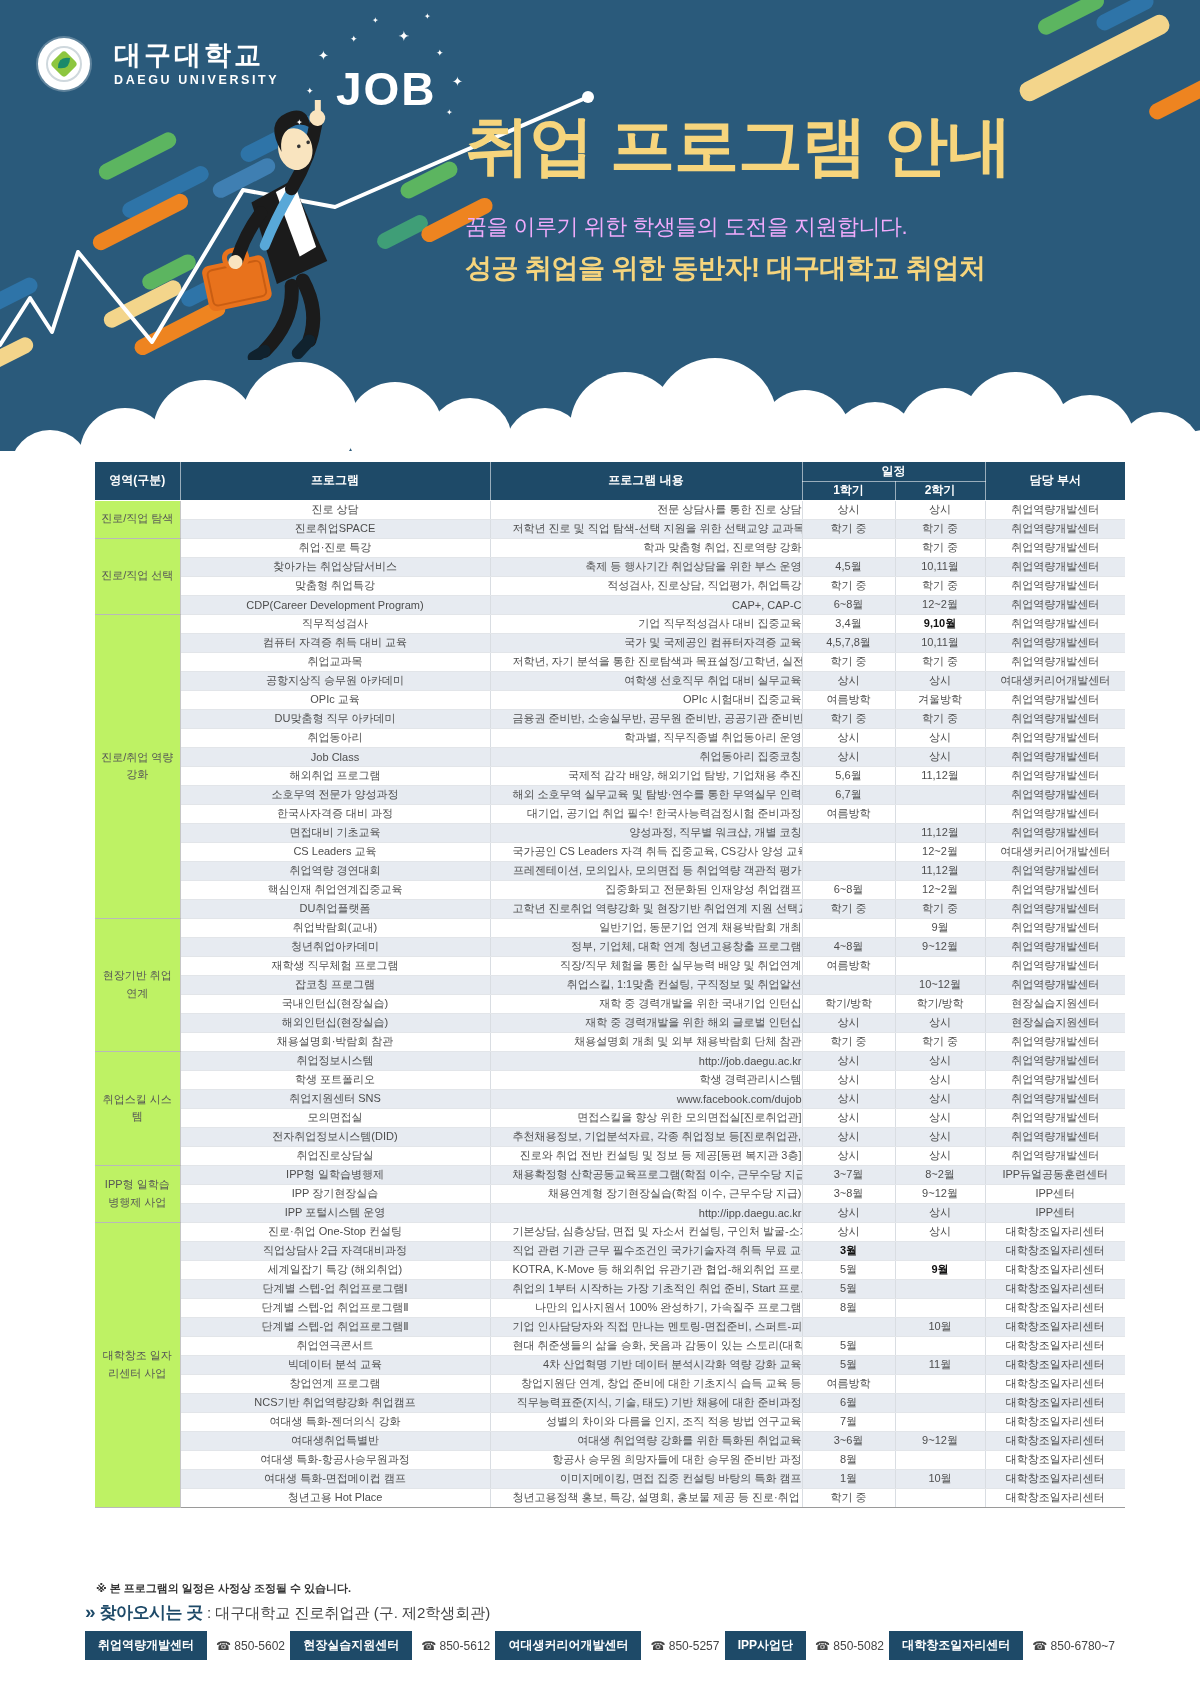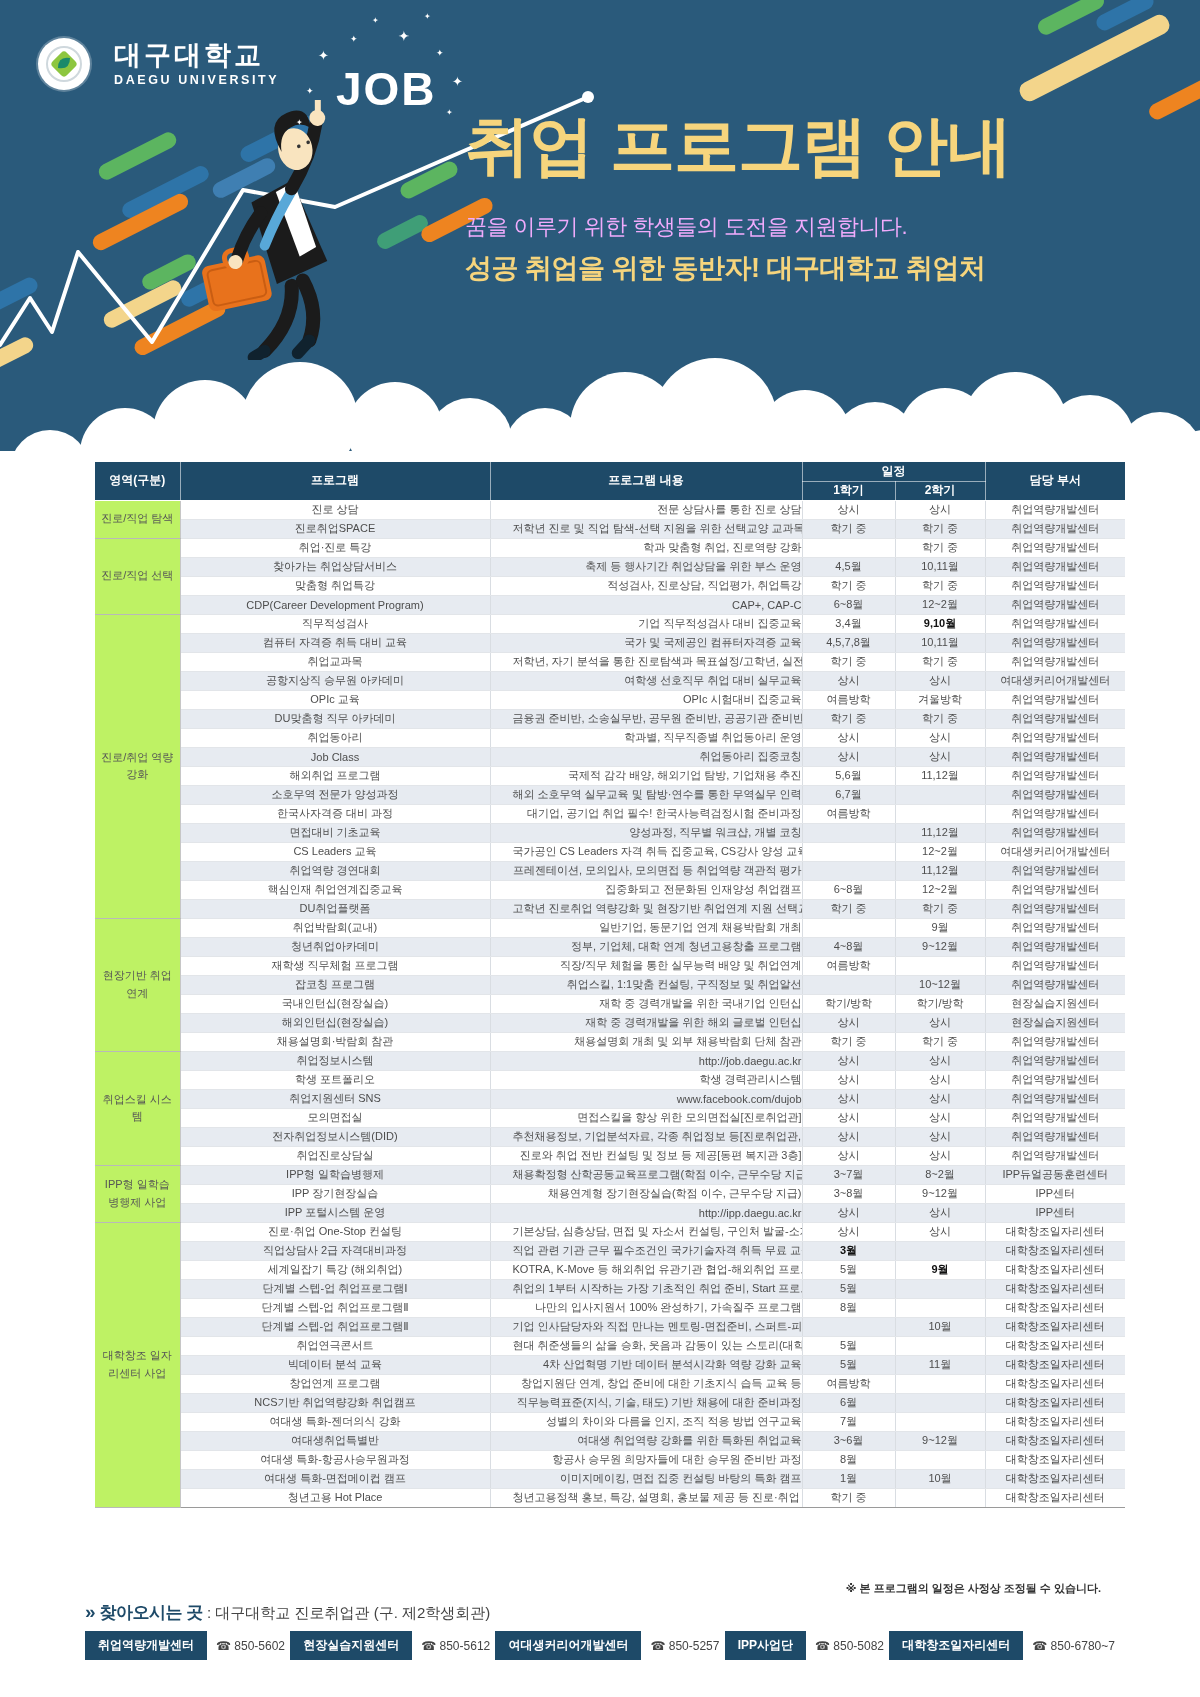--- a/index.html
+++ b/index.html
@@ -54,21 +54,21 @@
   tbody tr:nth-child(odd)  { background:#ffffff; }
   tbody tr:nth-child(even) { background:#e7ebf1; }
   tbody td.cont { text-align:right; padding-left:22px; }
   tbody td.dept, tbody td:last-child { border-right:none; }
   tbody td.cat { background:#bef264; color:#555; font-size:11px; line-height:1.55; white-space:normal;
                  border-right:1px solid #c6c6c6; border-bottom:1px solid #b9b9b9; padding:0 6px; }
   tbody td.bold { font-weight:bold; color:#111; }
   tbody tr:last-child td { border-bottom:1px solid #9a9a9a; }
 
   
-  .note { position:absolute; left:71px; top:1581px; width:1030px; text-align:right; font-size:11px; font-weight:bold; color:#333; }
+  .note { position:absolute; left:96px; top:1581px; width:1030px; text-align:left; font-size:11px; font-weight:bold; color:#333; }
   .visit { position:absolute; left:85px; top:1601px; width:1030px; font-size:15px; color:#444; }
   .visit .arrow { color:#1e4a68; font-weight:bold; font-size:19px; margin-right:4px; }
   .visit .visit-label { color:#1e4a68; font-weight:bold; font-size:17px; letter-spacing:-0.5px; }
   .contacts { position:absolute; left:85px; top:1631px; width:1030px; display:flex; justify-content:space-between; }
   .contact { display:flex; align-items:center; }
   .contact-badge { background:#1e4a68; color:#fff; font-size:12px; font-weight:bold; padding:6px 13px; text-align:center; white-space:nowrap; }
   .contact-phone { font-size:12px; color:#444; margin-left:9px; white-space:nowrap; }
 </style>
 </head>
 <body>

